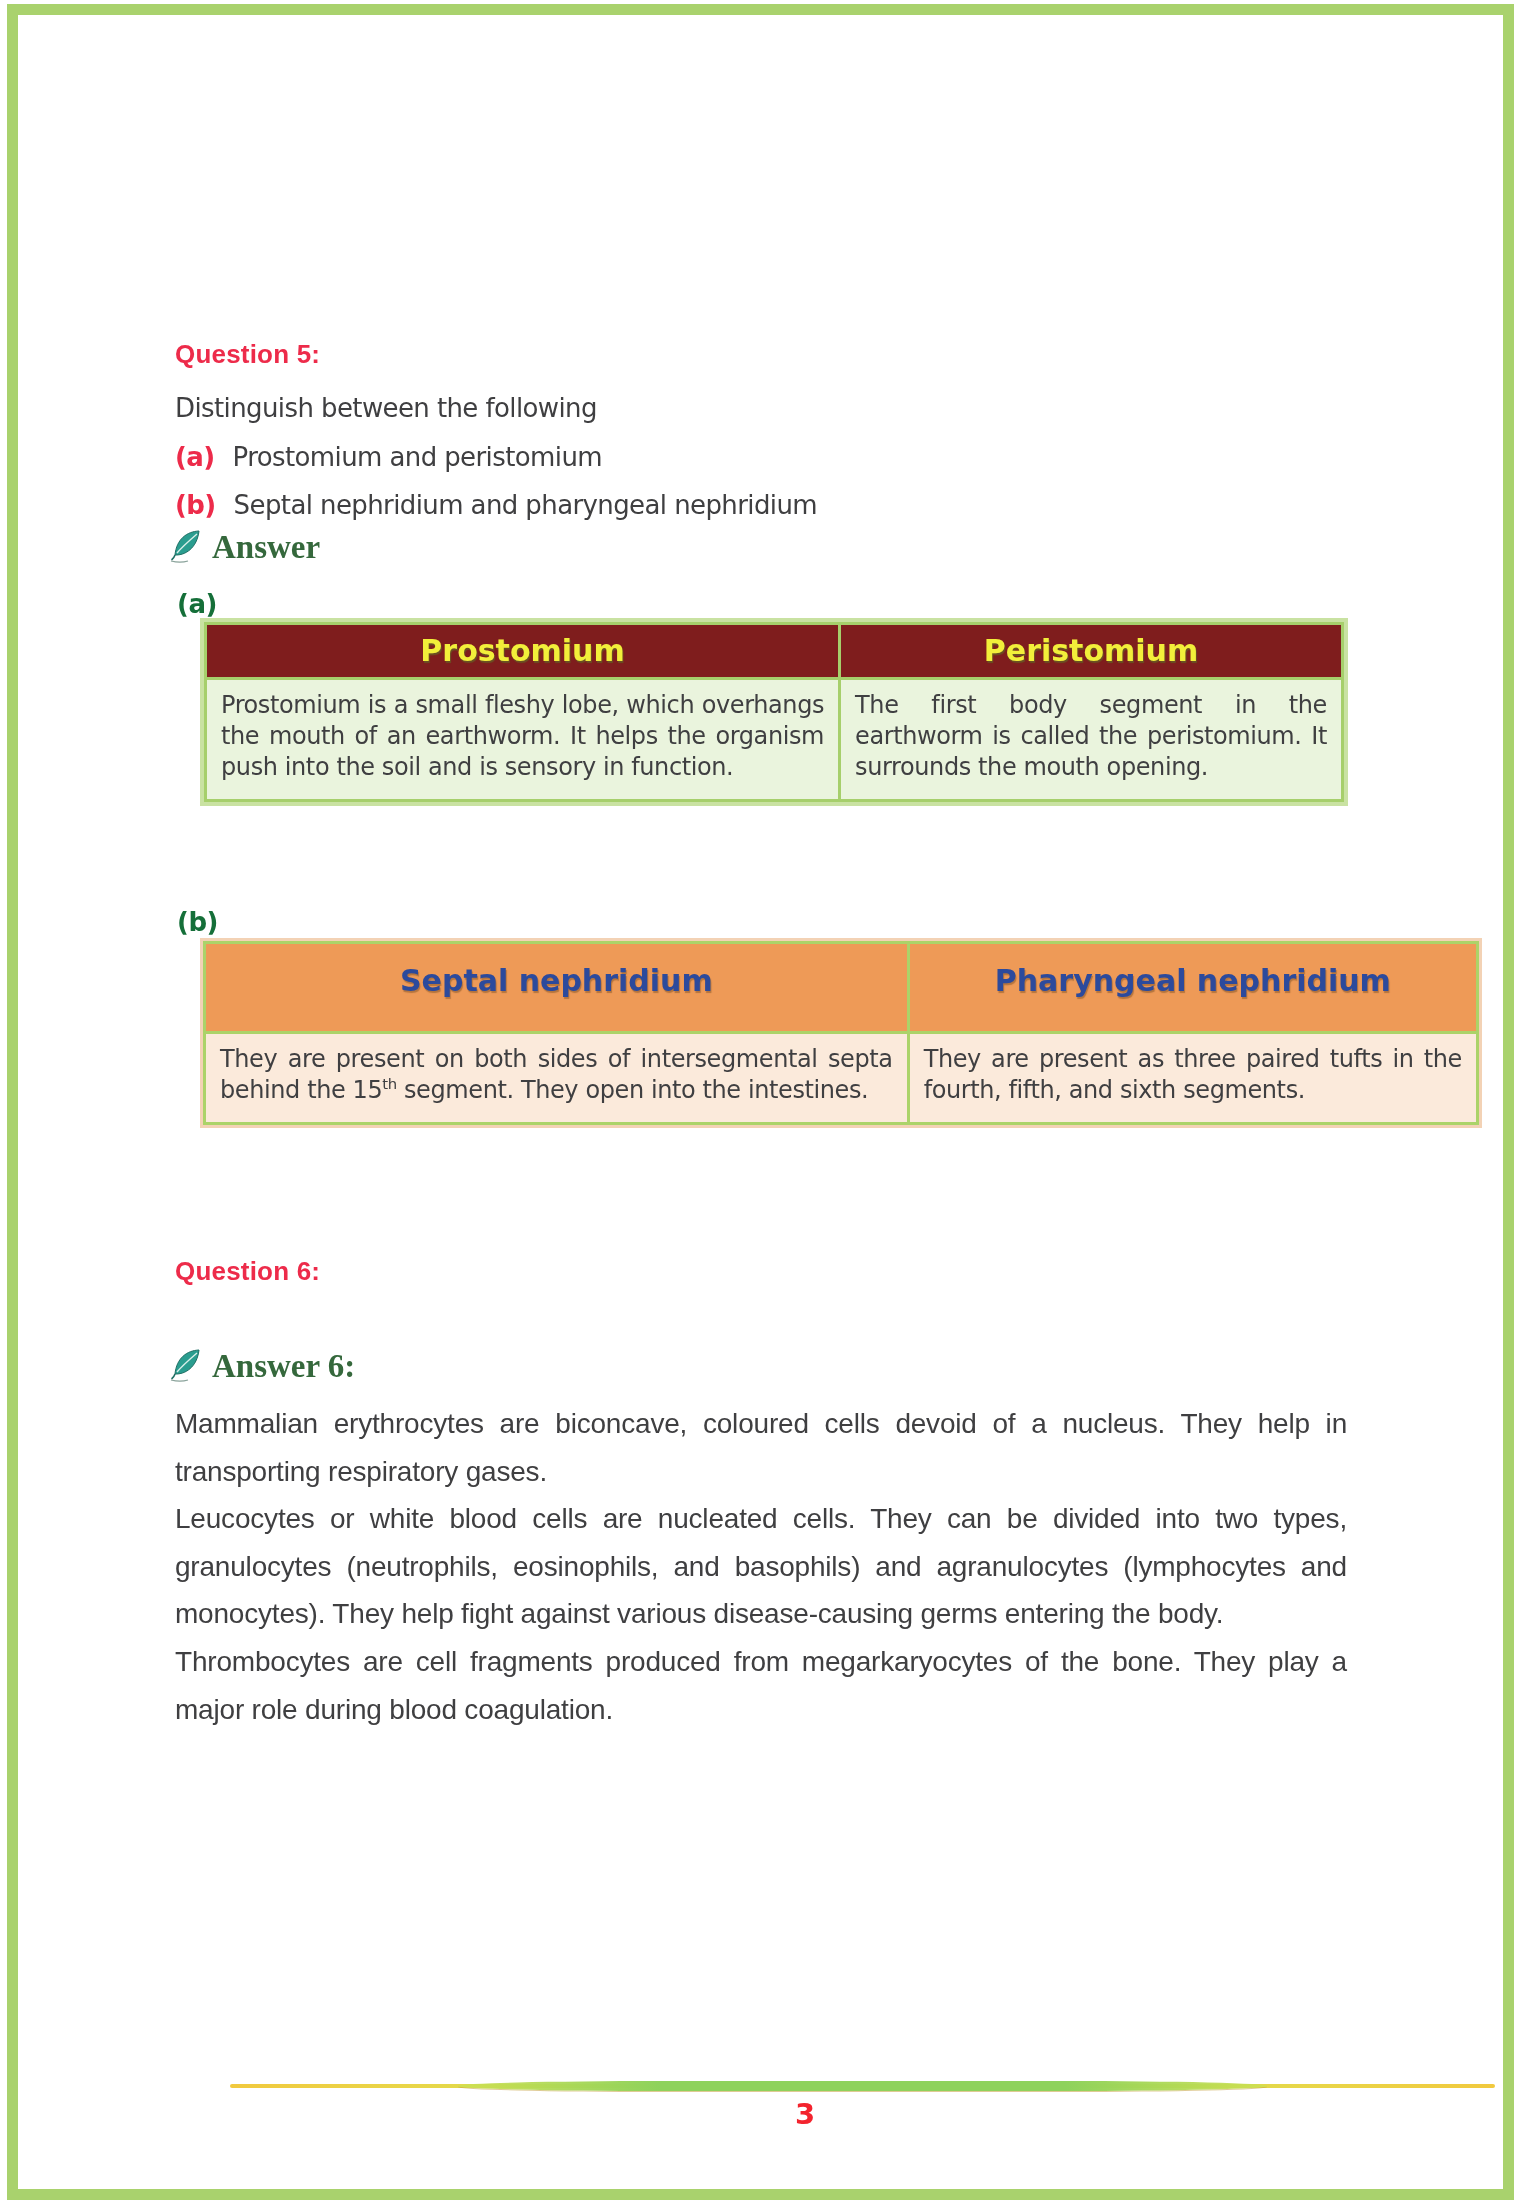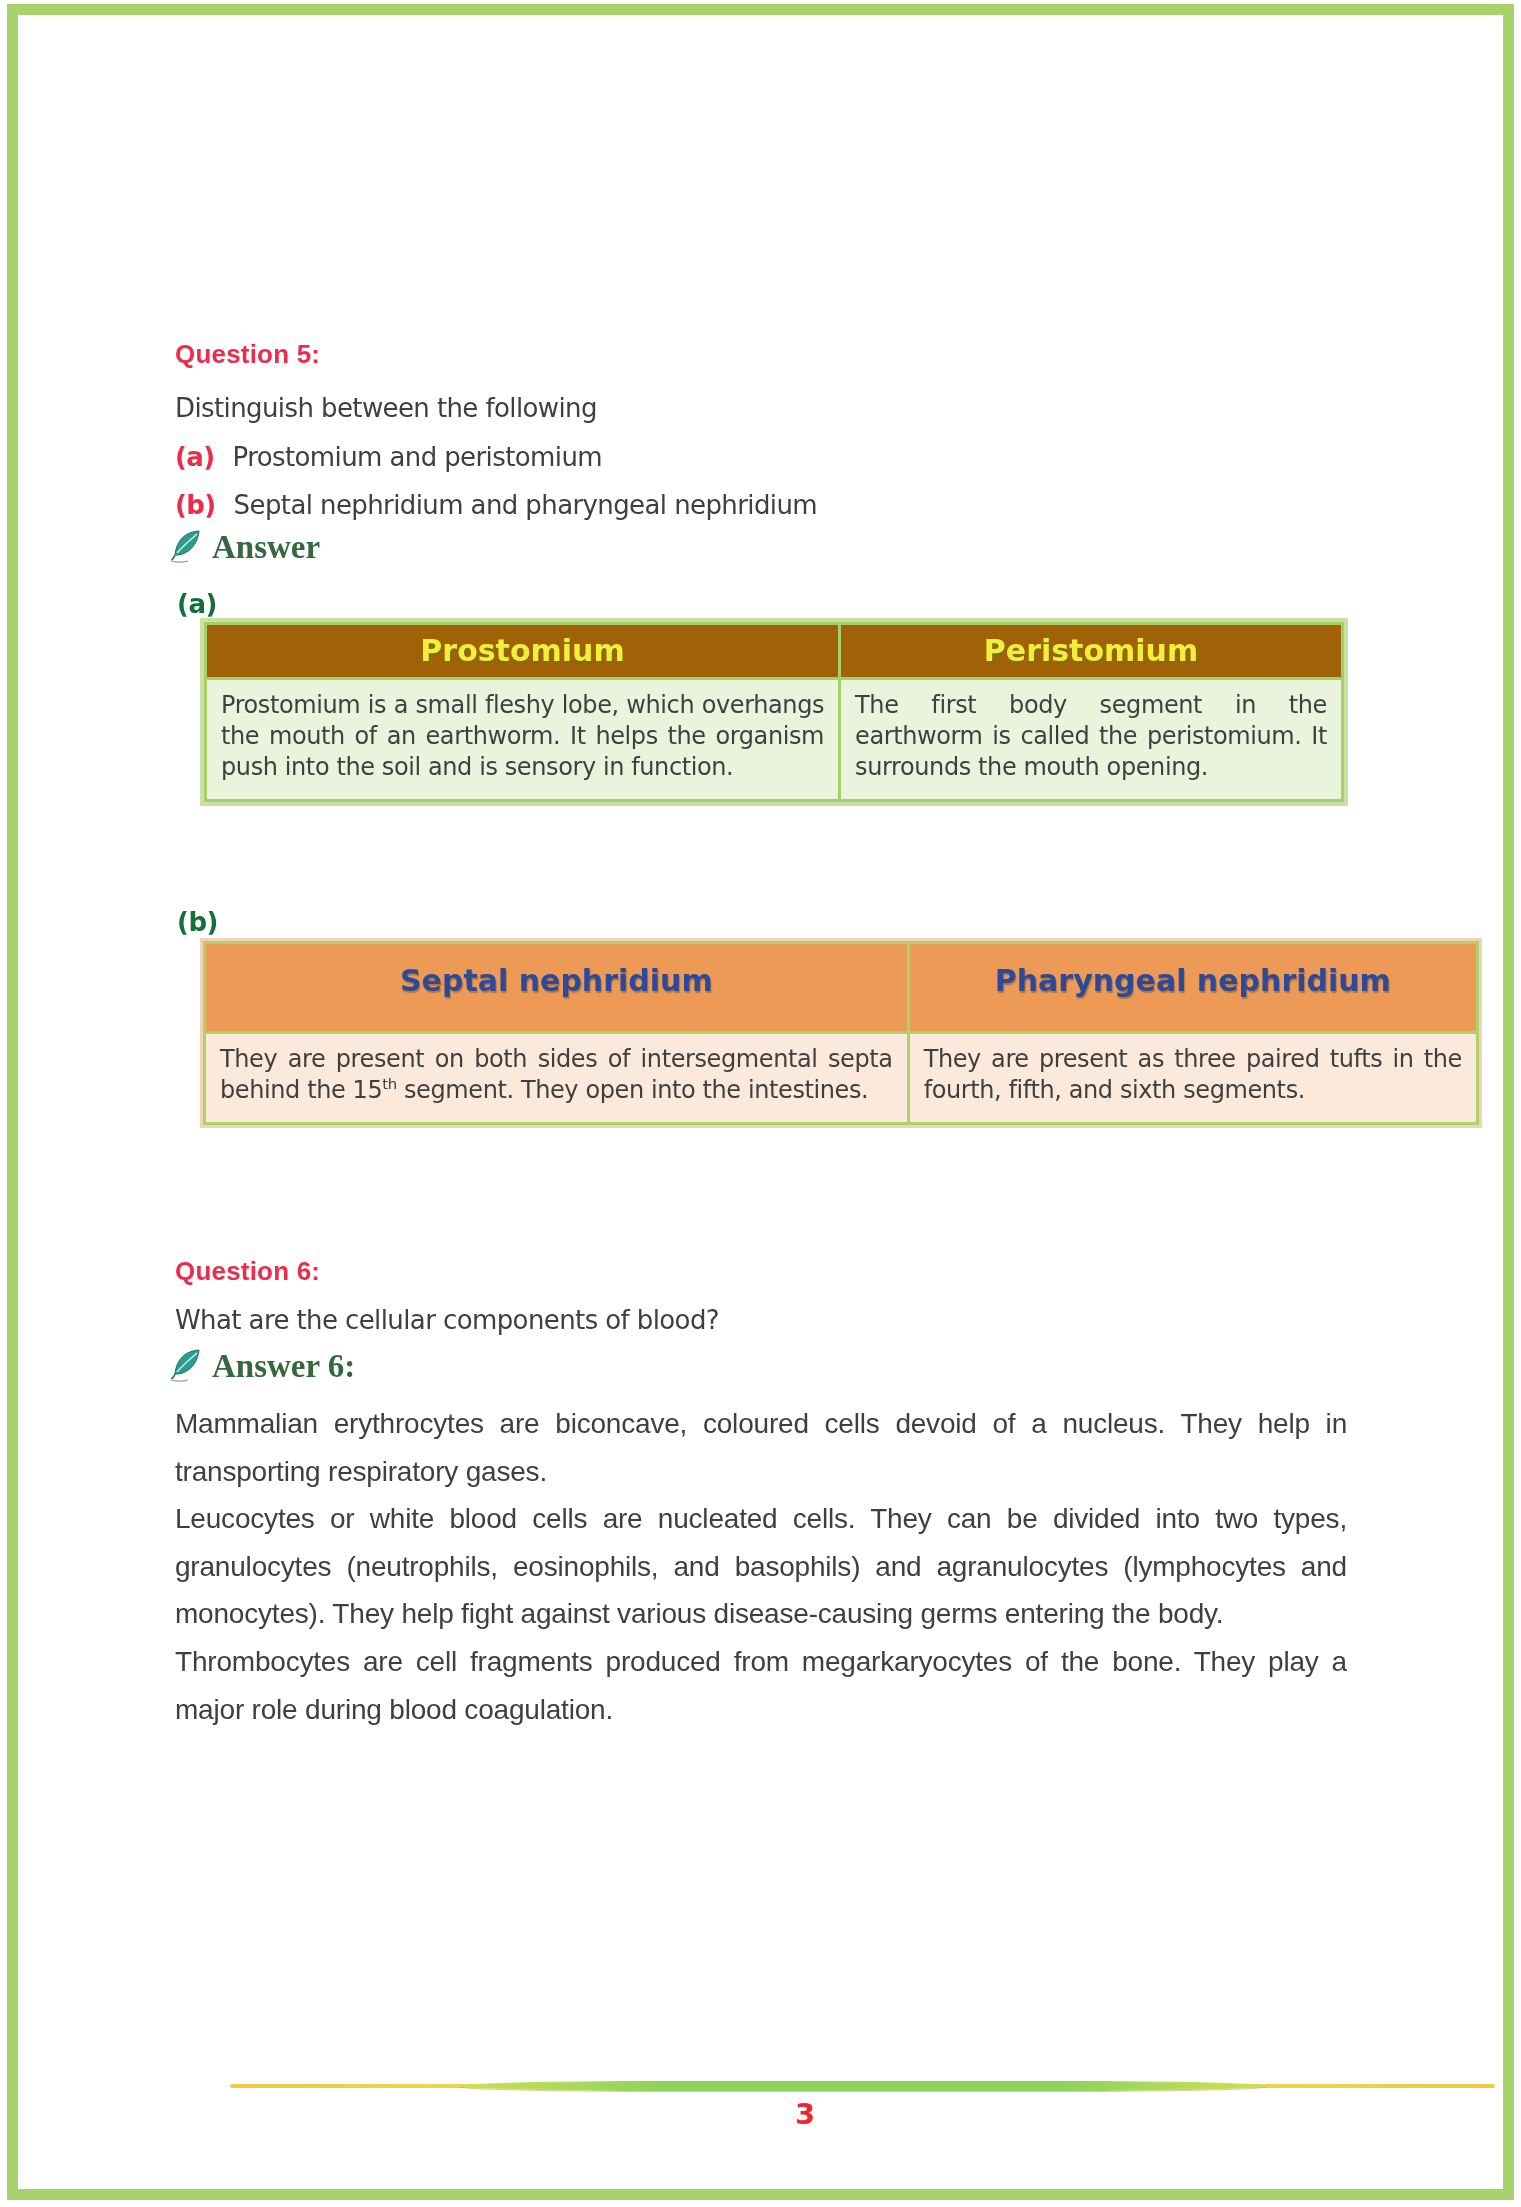--- a/index.html
+++ b/index.html
@@ -22,21 +22,21 @@
 
   .green-label{position:absolute;left:177px;font:bold 26px/32px "DejaVu Sans",sans-serif;
         color:#156f39;letter-spacing:-.5px;}
 
   table.tbl{position:absolute;border-collapse:separate;border-spacing:3px;table-layout:fixed;}
   .tbl th{font:bold 30px/36px "DejaVu Sans",sans-serif;text-align:center;vertical-align:middle;}
   .tbl td{font:24px/31px "DejaVu Sans",sans-serif;color:#3f3f41;text-align:justify;
         vertical-align:top;padding:10px 14px 16px 14px;letter-spacing:-.4px;}
 
   .tbl-a{left:200px;top:618px;width:1148px;background:#a6cf6b;border:4px solid #c9e2a2;}
-  .tbl-a th{background:#a16207;color:#f2ef3a;height:50px;
+  .tbl-a th{background:#7f1d1d;color:#f2ef3a;height:50px;
         text-shadow:1px 2px 1px rgba(90,122,40,.55);}
   .tbl-a td{background:#eaf4dd;}
 
   .tbl-b{left:200px;top:938px;width:1282px;background:#abd369;border:3px solid #f3d2b5;}
   .tbl-b th{background:#ee9a57;color:#2c4a9c;height:72px;padding-bottom:14px;
         text-shadow:1px 2px 1px rgba(110,70,30,.45);}
   .tbl-b td{background:#fbeadb;}
   .tbl-b td b{font-weight:normal;}
   .tbl-b sup{font-size:.62em;vertical-align:super;line-height:0;}
 
@@ -116,21 +116,20 @@
     </thead>
     <tbody>
       <tr>
         <td><span>They are </span><b>present</b><span> on both sides of intersegmental septa behind the 15</span><sup>th</sup><span> segment. They open into the intestines.</span></td>
         <td>They are present as three paired tufts in the fourth, fifth, and sixth segments.</td>
       </tr>
     </tbody>
   </table>
 
   <div class="q-heading" style="top:1254px">Question 6:</div>
-  <div class="body-line" style="top:1303px">What are the cellular components of blood?</div>
 
   <div class="answer-heading" style="top:1346px">
     <svg class="leaf" viewBox="0 0 36 38">
       <path d="M31 3 C19 3.5 8.5 11 7 27 C17.5 27.5 29 20 31 3 Z" fill="#2a9d8f" stroke="#1f6f64" stroke-width="1"></path>
       <path d="M29 6 C22 12 14 19 9 25" stroke="#d8efe9" stroke-width="1.4" fill="none"></path>
       <path d="M7 27 C6 30 5 31 3.5 32" stroke="#1f6f64" stroke-width="1.6" fill="none"></path>
       <path d="M3 33 C9 34.5 15 34.5 20 33" stroke="#8aa39b" stroke-width="1.2" fill="none"></path>
     </svg>
     <span class="ans-text">Answer 6:</span>
   </div>

